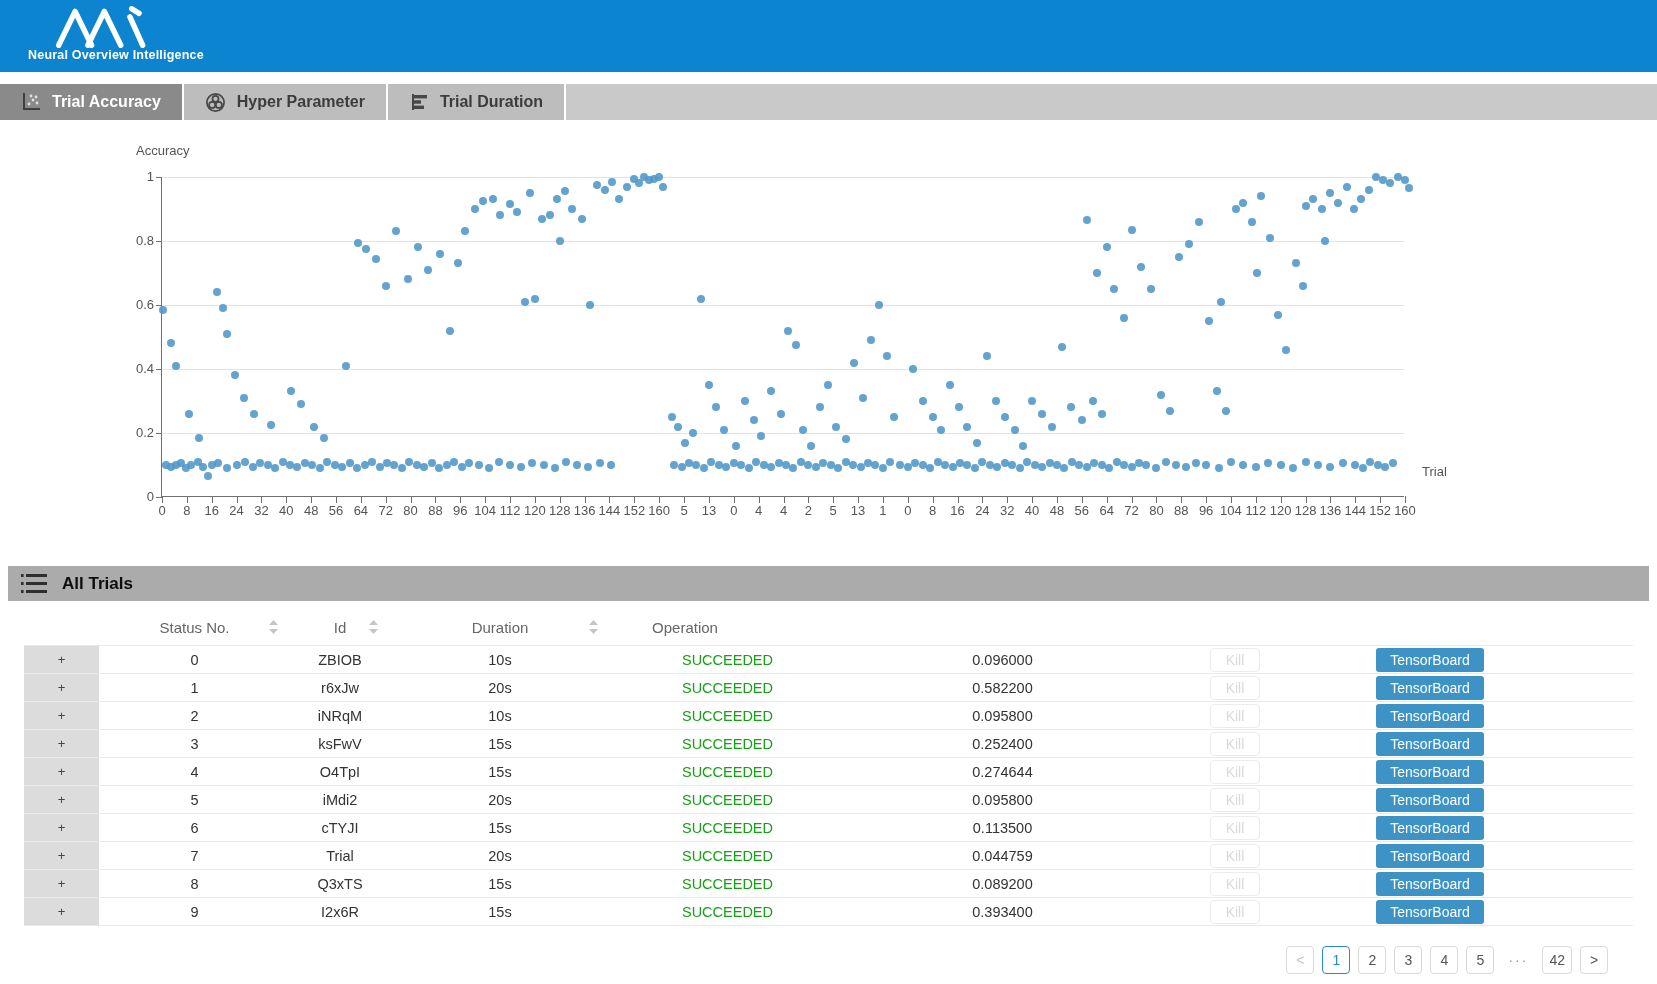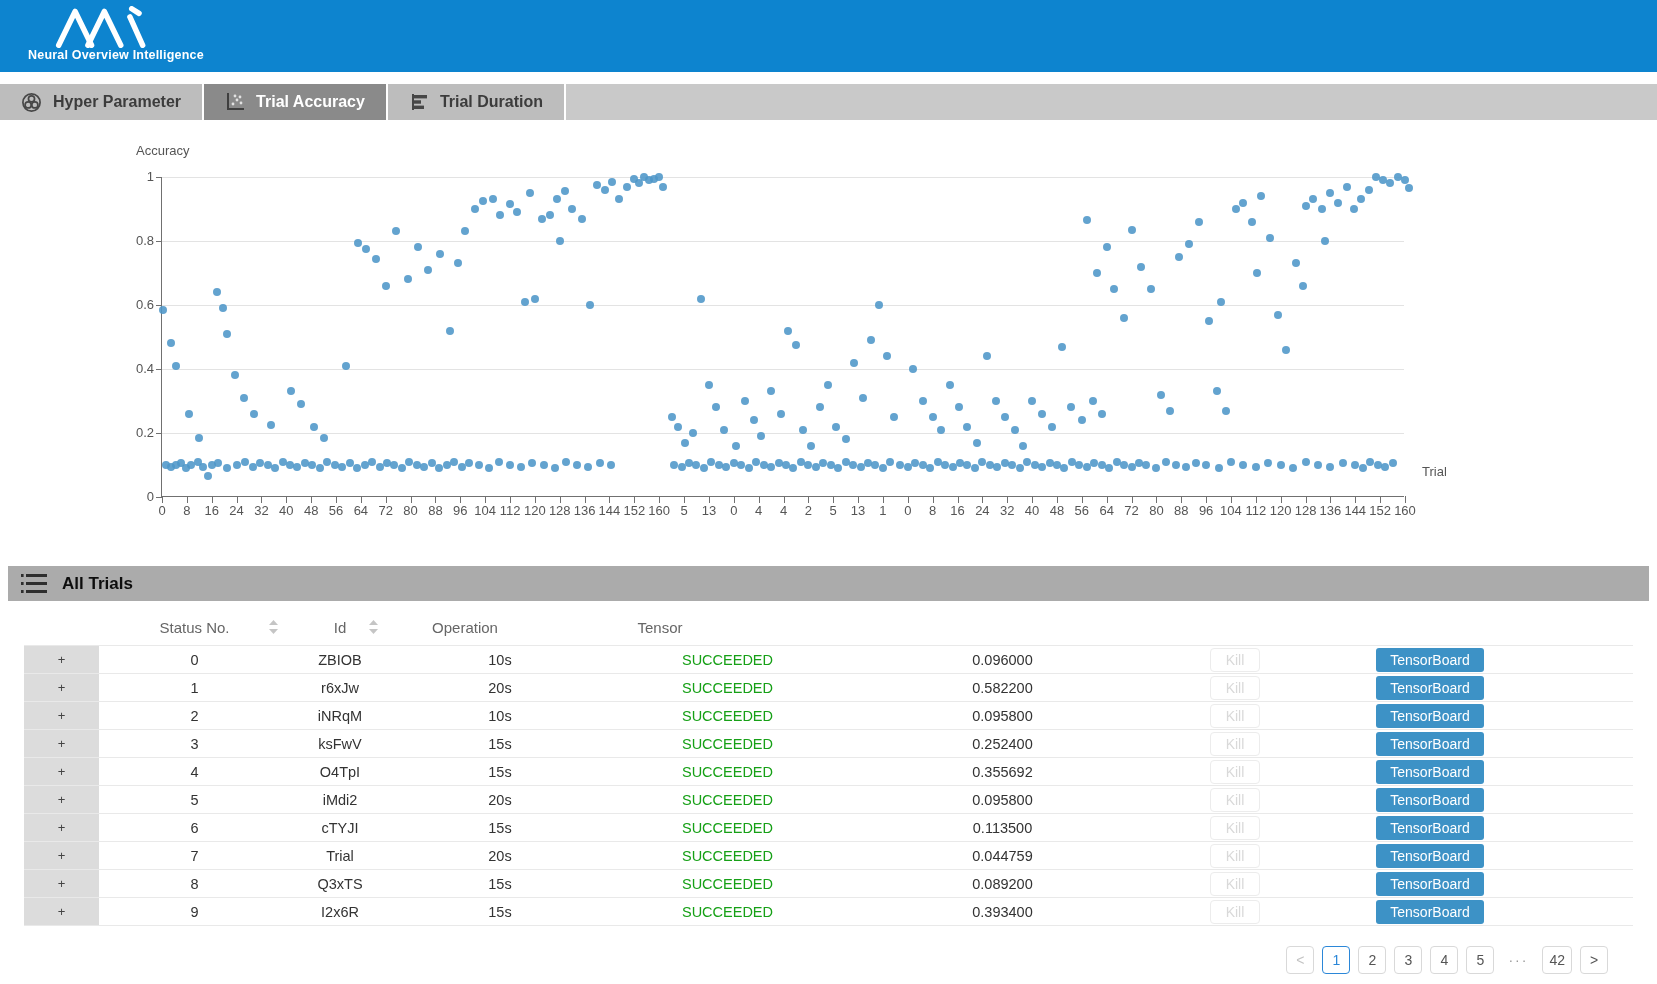--- a/index.html
+++ b/index.html
@@ -82,43 +82,43 @@
         <path d="M38,43 L56,6 L74,43"></path>
         <path d="M84,12 L98,43"></path>
         <path d="M86,3 L94,8"></path>
       </g>
     </svg>
     <div class="brand-text">Neural Overview Intelligence</div>
   </div>
 </div>
 
 <div class="toolbar">
-  <div class="tool-tab">
-    <svg width="21" height="21" viewBox="0 0 22 22">
-      <g fill="none" stroke="#474747" stroke-width="1.8">
-        <circle cx="11" cy="11" r="9"></circle>
-        <circle cx="11" cy="7.2" r="3.2"></circle>
-        <circle cx="7.5" cy="13.5" r="3.2"></circle>
-        <circle cx="14.5" cy="13.5" r="3.2"></circle>
-      </g>
-    </svg>
-    <span>Hyper Parameter</span>
-  </div>
   <div class="tool-tab active">
     <svg width="20" height="20" viewBox="0 0 20 20">
       <path d="M3,1 L3,17 L19,17" stroke="#3f3f3f" stroke-width="2" fill="none"></path>
       <g fill="#e2e2e2">
           <circle cx="8" cy="12" r="1.4"></circle>
           <circle cx="12" cy="8" r="1.4"></circle>
           <circle cx="15" cy="5" r="1.4"></circle>
           <circle cx="10" cy="4" r="1.4"></circle>
           <circle cx="16" cy="11" r="1.4"></circle>
         </g>
     </svg>
     <span>Trial Accuracy</span>
+  </div>
+  <div class="tool-tab">
+    <svg width="21" height="21" viewBox="0 0 22 22">
+      <g fill="none" stroke="#474747" stroke-width="1.8">
+        <circle cx="11" cy="11" r="9"></circle>
+        <circle cx="11" cy="7.2" r="3.2"></circle>
+        <circle cx="7.5" cy="13.5" r="3.2"></circle>
+        <circle cx="14.5" cy="13.5" r="3.2"></circle>
+      </g>
+    </svg>
+    <span>Hyper Parameter</span>
   </div>
   <div class="tool-tab">
     <svg width="20" height="20" viewBox="0 0 20 20">
       <g fill="#474747">
         <rect x="3" y="2" width="2" height="16"></rect>
         <rect x="5" y="3" width="13" height="3.4"></rect>
         <rect x="5" y="8.3" width="7" height="3.4"></rect>
         <rect x="5" y="13.6" width="10" height="3.4"></rect>
       </g>
     </svg>
@@ -567,25 +567,29 @@
         <path d="M4.5,14 L0,9 H9 Z" fill="#c5c5c5"></path>
       </svg>
   </div>
   <div class="th c2">
     <span>Id</span>
     <svg class="sort" width="9" height="14" viewBox="0 0 9 14">
         <path d="M4.5,0 L9,5 H0 Z" fill="#c5c5c5"></path>
         <path d="M4.5,14 L0,9 H9 Z" fill="#c5c5c5"></path>
       </svg>
   </div>
+  <div class="th c3">
+    <span>Duration</span>
+    <svg class="sort" width="9" height="14" viewBox="0 0 9 14">
+        <path d="M4.5,0 L9,5 H0 Z" fill="#c5c5c5"></path>
+        <path d="M4.5,14 L0,9 H9 Z" fill="#c5c5c5"></path>
+      </svg>
+  </div>
   <div class="th c6">
     <span>Operation</span>
-  </div>
-  <div class="th c7">
-    <span>Tensor</span>
   </div>
   <div class="th c8"></div>
 </div>
 
 <div class="tbody">
   <div class="row">
     <div class="cell c0 expand-cell">
       <span class="expand-btn">+</span>
     </div>
     <div class="cell c1">0</div>
@@ -641,21 +645,21 @@
   </div>
 
   <div class="row">
     <div class="cell c0 expand-cell">
       <span class="expand-btn">+</span>
     </div>
     <div class="cell c1">4</div>
     <div class="cell c2">O4TpI</div>
     <div class="cell c3">15s</div>
     <div class="cell c4 status-cell">SUCCEEDED</div>
-    <div class="cell c5">0.355692</div>
+    <div class="cell c5">0.274644</div>
     <div class="cell c6"><span class="kill-btn">Kill</span></div>
     <div class="cell c7"><span class="tb-btn">TensorBoard</span></div>
     <div class="cell c8"></div>
   </div>
 
   <div class="row">
     <div class="cell c0 expand-cell">
       <span class="expand-btn">+</span>
     </div>
     <div class="cell c1">5</div>

